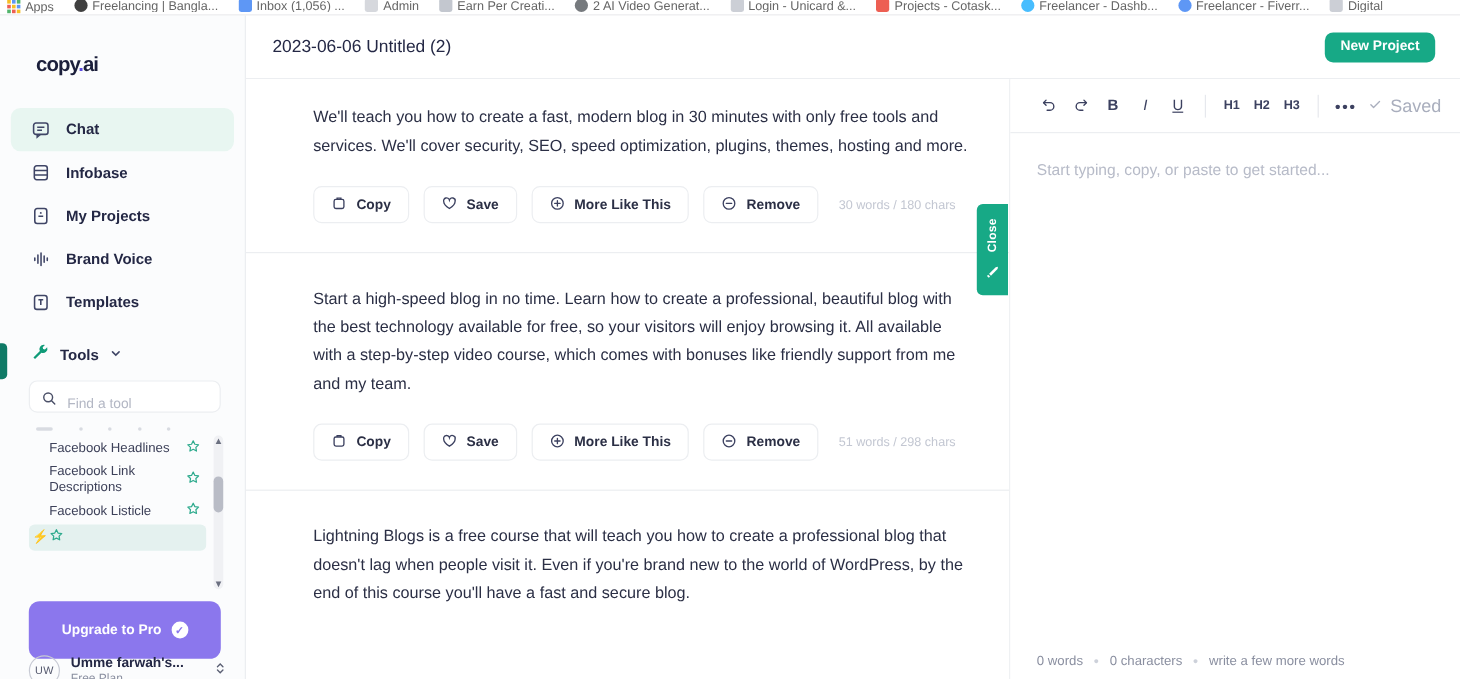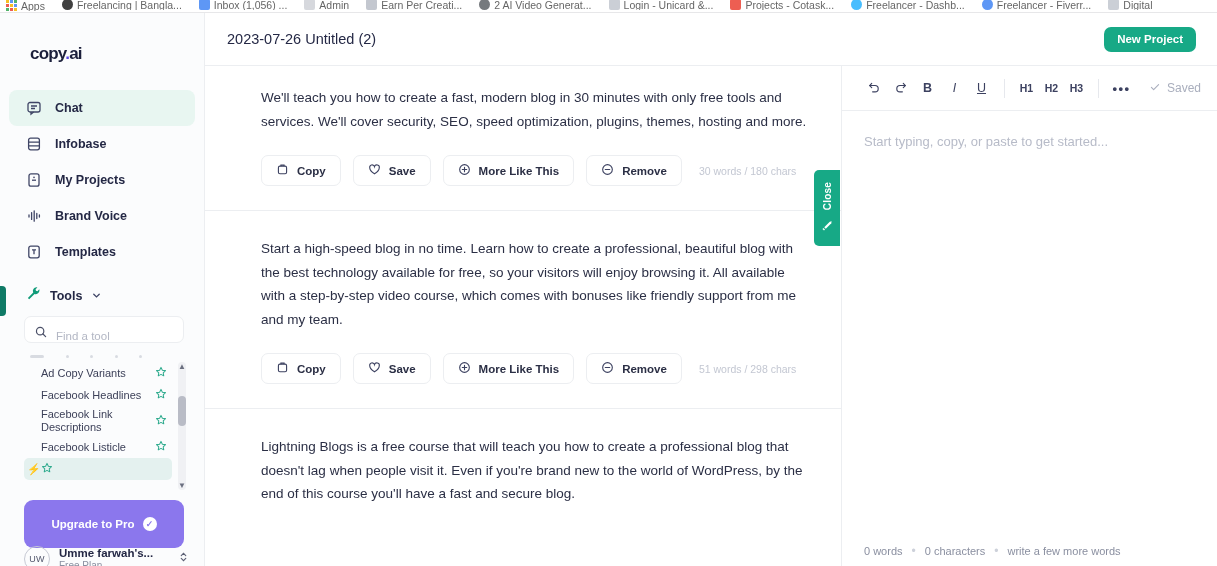--- a/index.html
+++ b/index.html
@@ -224,21 +224,21 @@
     width: 27px; height: 27px; border: 0; background: transparent;
     display: flex; align-items: center; justify-content: center;
     color: #3c4160; cursor: pointer; font-family: inherit;
     font-size: 12.5px; font-weight: bold;
   }
   .tb-btn.heading { width: 25px; font-size: 10.5px; }
   .tb-sep { width: 1px; height: 19px; background: #e6e8ed; margin: 0 9px; }
   .tb-dots { letter-spacing: 1.5px; font-size: 13px; }
   .saved {
     margin-left: auto; display: flex; align-items: center; gap: 6px;
-    font-size: 12px; color: #a9aebd;
+    font-size: 15px; color: #a9aebd;
   }
   .ed-body { flex: 1 1 auto; padding: 23px 24px 0 22px; }
   .ed-placeholder { font-size: 13px; color: #b7bbc8; }
   .ed-status {
     height: 26px; display: flex; align-items: center; gap: 9px;
     padding: 0 0 4px 22px; font-size: 11px; color: #8a8fa0;
   }
   .ed-status .sep { color: #cdd1da; font-size: 12px; }
 </style>
 </head>
@@ -378,29 +378,20 @@
           <span style="width:3px"></span>
           <span style="width:3px"></span>
           <span style="width:3px"></span>
           <span style="width:3px"></span>
           <span style="width:0"></span>
       </div>
 
       <div class="tool-list">
         <div class="tool-row">
           <span class="bolt"></span>
-          <span class="tool-name">Ad Copy Variants</span>
-          <span class="star">
-            <svg width="12" height="12" viewBox="0 0 14 14" fill="none" stroke="currentColor" stroke-width="1.2" stroke-linejoin="round">
-                <path d="M7 1.6l1.6 3.3 3.6.5-2.6 2.5.6 3.6L7 9.8l-3.2 1.7.6-3.6L1.8 5.4l3.6-.5z"></path>
-              </svg>
-          </span>
-        </div>
-        <div class="tool-row">
-          <span class="bolt"></span>
           <span class="tool-name">Facebook Headlines</span>
           <span class="star">
             <svg width="12" height="12" viewBox="0 0 14 14" fill="none" stroke="currentColor" stroke-width="1.2" stroke-linejoin="round">
                 <path d="M7 1.6l1.6 3.3 3.6.5-2.6 2.5.6 3.6L7 9.8l-3.2 1.7.6-3.6L1.8 5.4l3.6-.5z"></path>
               </svg>
           </span>
         </div>
         <div class="tool-row">
           <span class="bolt"></span>
           <span class="tool-name">Facebook Link Descriptions</span>
@@ -455,21 +446,21 @@
         <svg width="11" height="14" viewBox="0 0 12 16" fill="none" stroke="currentColor" stroke-width="1.3" stroke-linecap="round">
             <path d="M3.4 6.4L6 3.8l2.6 2.6M3.4 9.6L6 12.2l2.6-2.6"></path>
           </svg>
       </span>
     </div>
 
     <div class="edge-tab"></div>
   </aside>
 
   <header class="header">
-    <div class="doc-title">2023-07-26 Untitled (2)</div>
+    <div class="doc-title">2023-06-06 Untitled (2)</div>
     <button class="new-project">New Project</button>
   </header>
 
   <section class="results">
 
     <article class="card">
       <div class="card-text">We'll teach you how to create a fast, modern blog in 30 minutes with only free tools and services. We'll cover security, SEO, speed optimization, plugins, themes, hosting and more.</div>
       <div class="card-actions">
         <button class="act-btn">
           <span class="act-ico">

